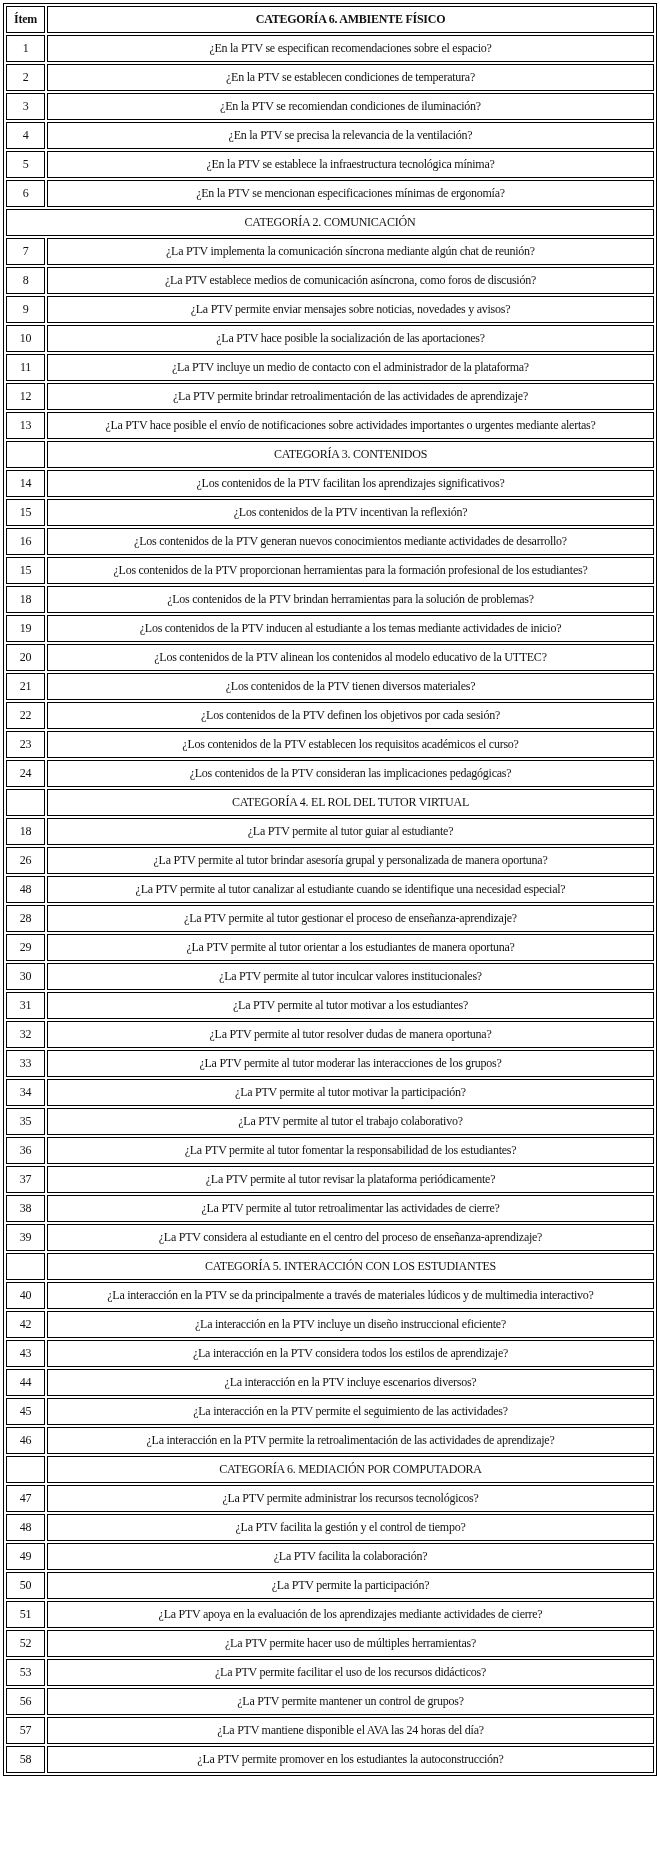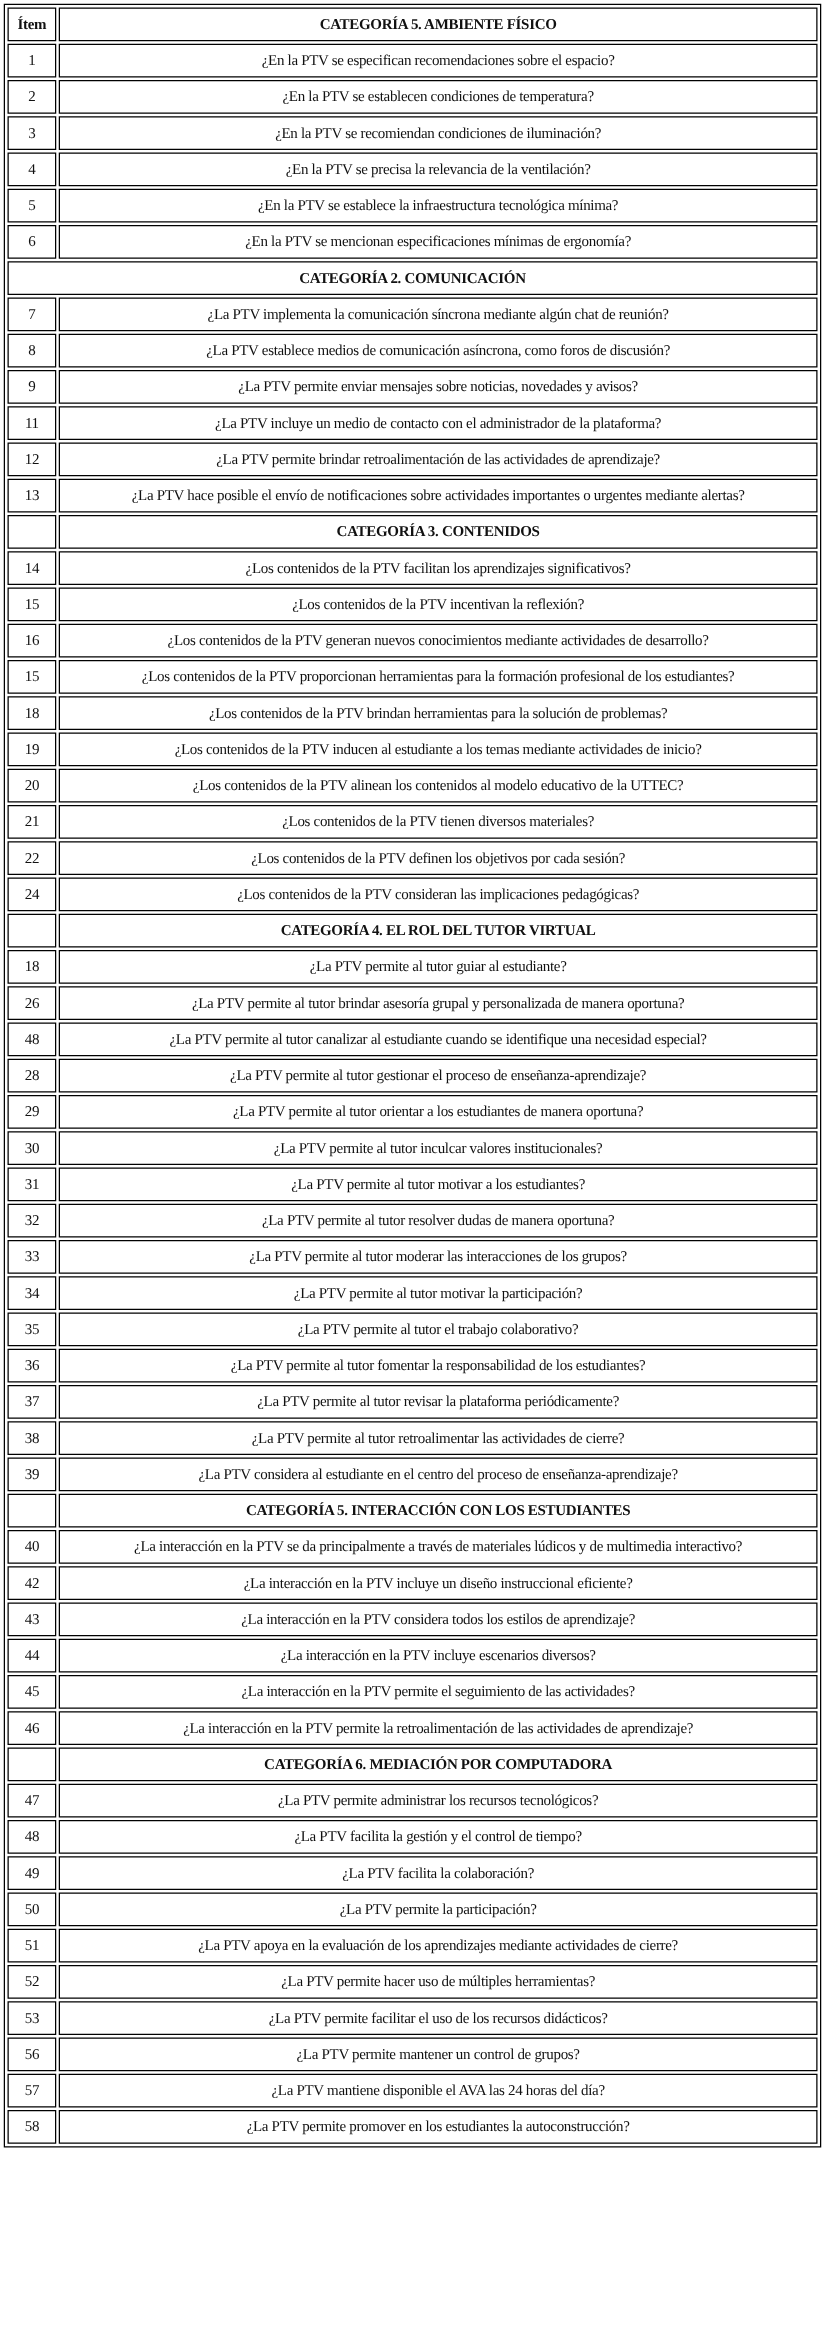--- a/index.html
+++ b/index.html
@@ -20,35 +20,35 @@
     border: 1px solid #000;
     height: 25px;
     padding: 0 1px;
     text-align: center;
     vertical-align: middle;
     white-space: nowrap;
     overflow: hidden;
   }
   col.c-item { width: 39px; }
   th { font-weight: bold; }
-  .cat td { font-weight: bold; }
+  .cat td { font-weight: normal; }
 </style>
 </head>
 <body>
 
 <div class="wrap">
   <table class="items">
     <colgroup>
         <col class="c-item">
         <col>
       </colgroup>
     <tbody id="tbody">
       <tr>
         <th>Ítem</th>
-        <th>CATEGORÍA 5. AMBIENTE FÍSICO</th>
+        <th>CATEGORÍA 6. AMBIENTE FÍSICO</th>
       </tr>
     <tr>
           <td>1</td>
           <td>¿En la PTV se especifican recomendaciones sobre el espacio?</td>
         </tr>
         <tr>
           <td>2</td>
           <td>¿En la PTV se establecen condiciones de temperatura?</td>
         </tr>
         <tr>
@@ -76,20 +76,24 @@
         </tr>
         <tr>
           <td>8</td>
           <td>¿La PTV establece medios de comunicación asíncrona, como foros de discusión?</td>
         </tr>
         <tr>
           <td>9</td>
           <td>¿La PTV permite enviar mensajes sobre noticias, novedades y avisos?</td>
         </tr>
         <tr>
+          <td>10</td>
+          <td>¿La PTV hace posible la socialización de las aportaciones?</td>
+        </tr>
+        <tr>
           <td>11</td>
           <td>¿La PTV incluye un medio de contacto con el administrador de la plataforma?</td>
         </tr>
         <tr>
           <td>12</td>
           <td>¿La PTV permite brindar retroalimentación de las actividades de aprendizaje?</td>
         </tr>
         <tr>
           <td>13</td>
           <td>¿La PTV hace posible el envío de notificaciones sobre actividades importantes o urgentes mediante alertas?</td>
@@ -126,20 +130,24 @@
           <td>20</td>
           <td>¿Los contenidos de la PTV alinean los contenidos al modelo educativo de la UTTEC?</td>
         </tr>
         <tr>
           <td>21</td>
           <td>¿Los contenidos de la PTV tienen diversos materiales?</td>
         </tr>
         <tr>
           <td>22</td>
           <td>¿Los contenidos de la PTV definen los objetivos por cada sesión?</td>
+        </tr>
+        <tr>
+          <td>23</td>
+          <td>¿Los contenidos de la PTV establecen los requisitos académicos el curso?</td>
         </tr>
         <tr>
           <td>24</td>
           <td>¿Los contenidos de la PTV consideran las implicaciones pedagógicas?</td>
         </tr>
         <tr class="cat">
           <td></td>
           <td>CATEGORÍA 4. EL ROL DEL TUTOR VIRTUAL</td>
         </tr>
         <tr>

